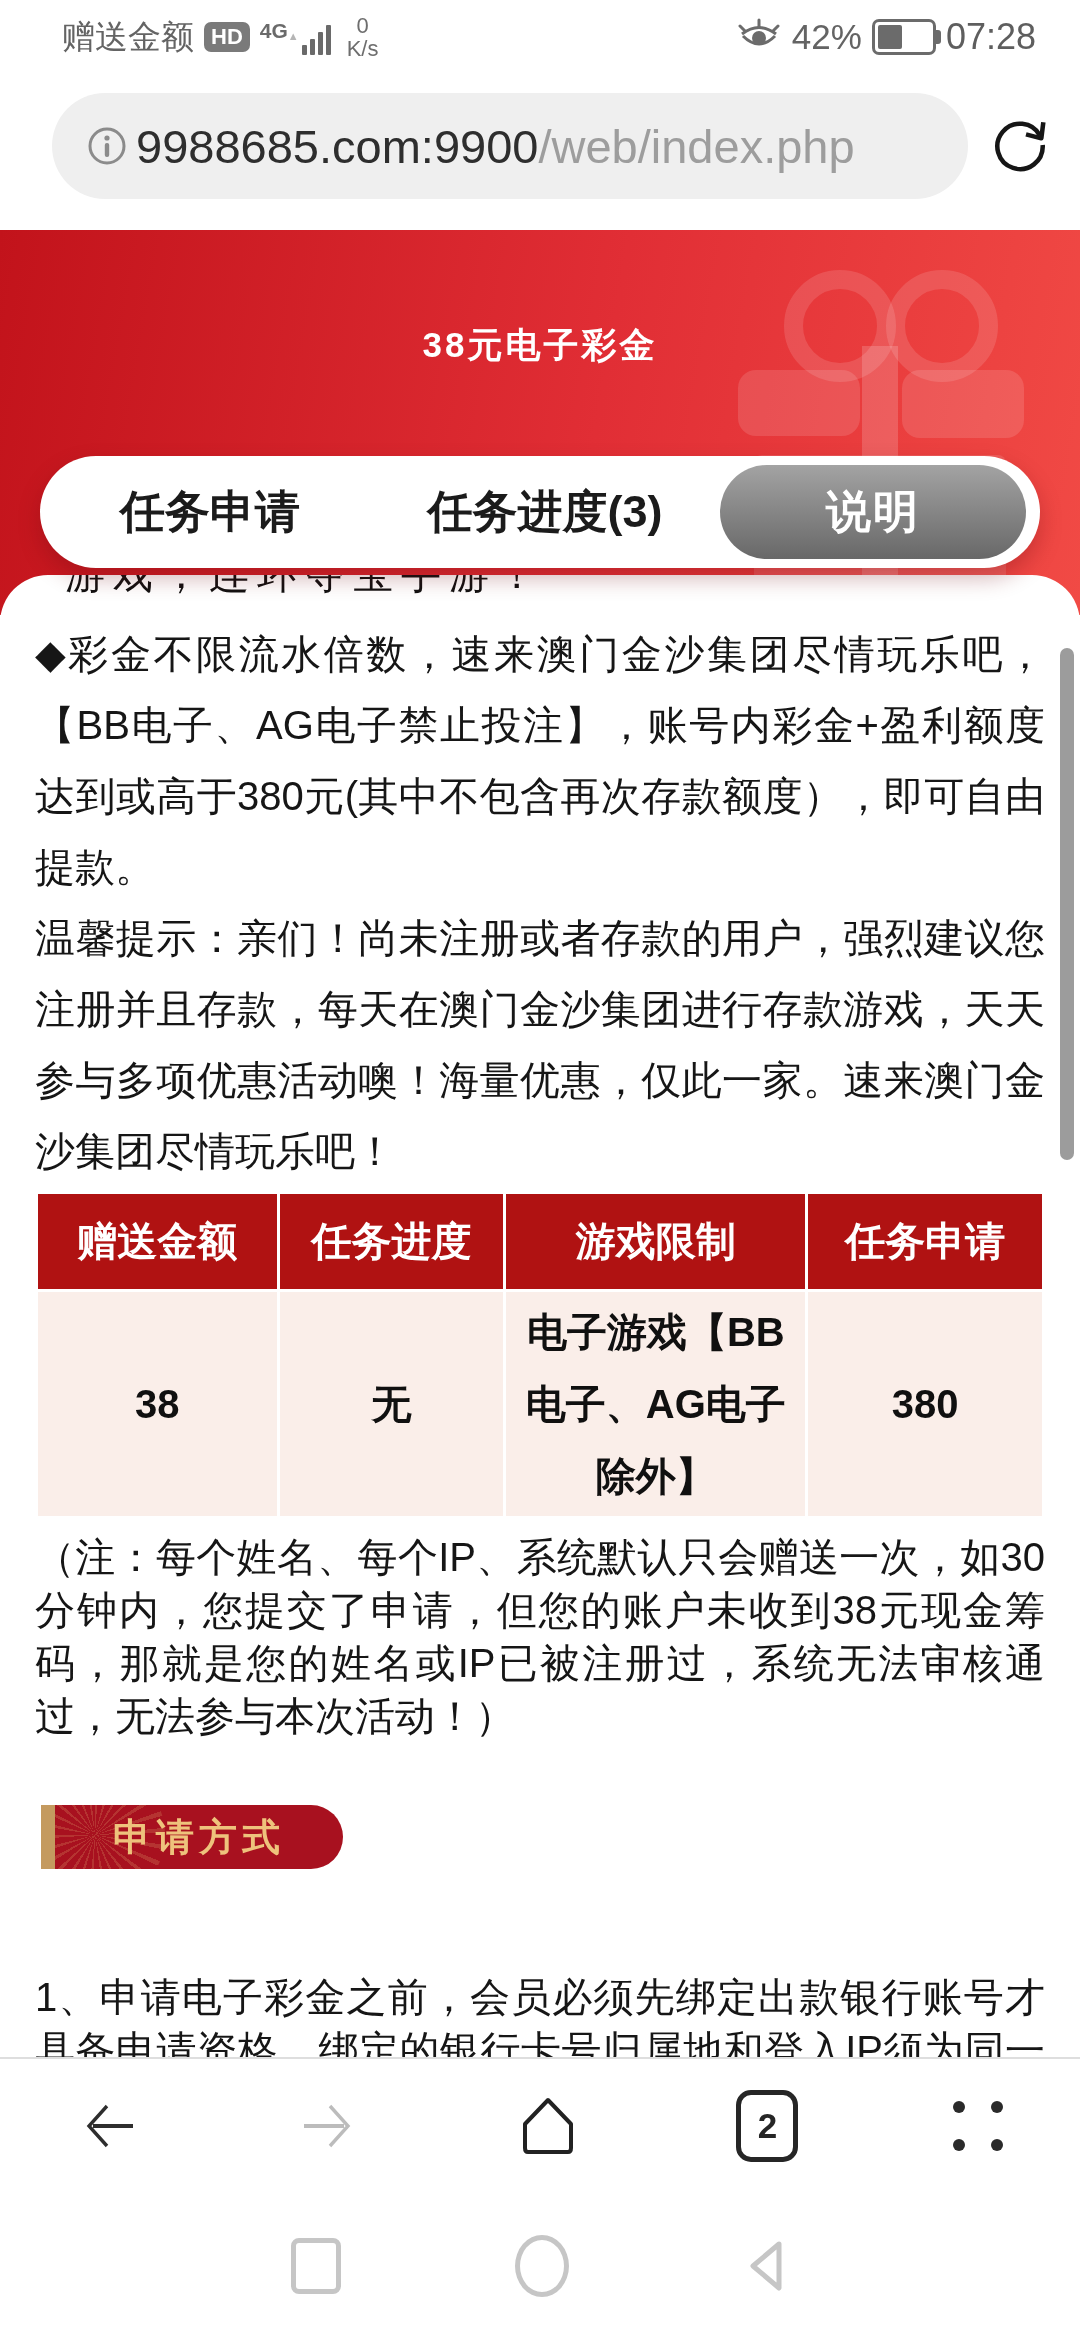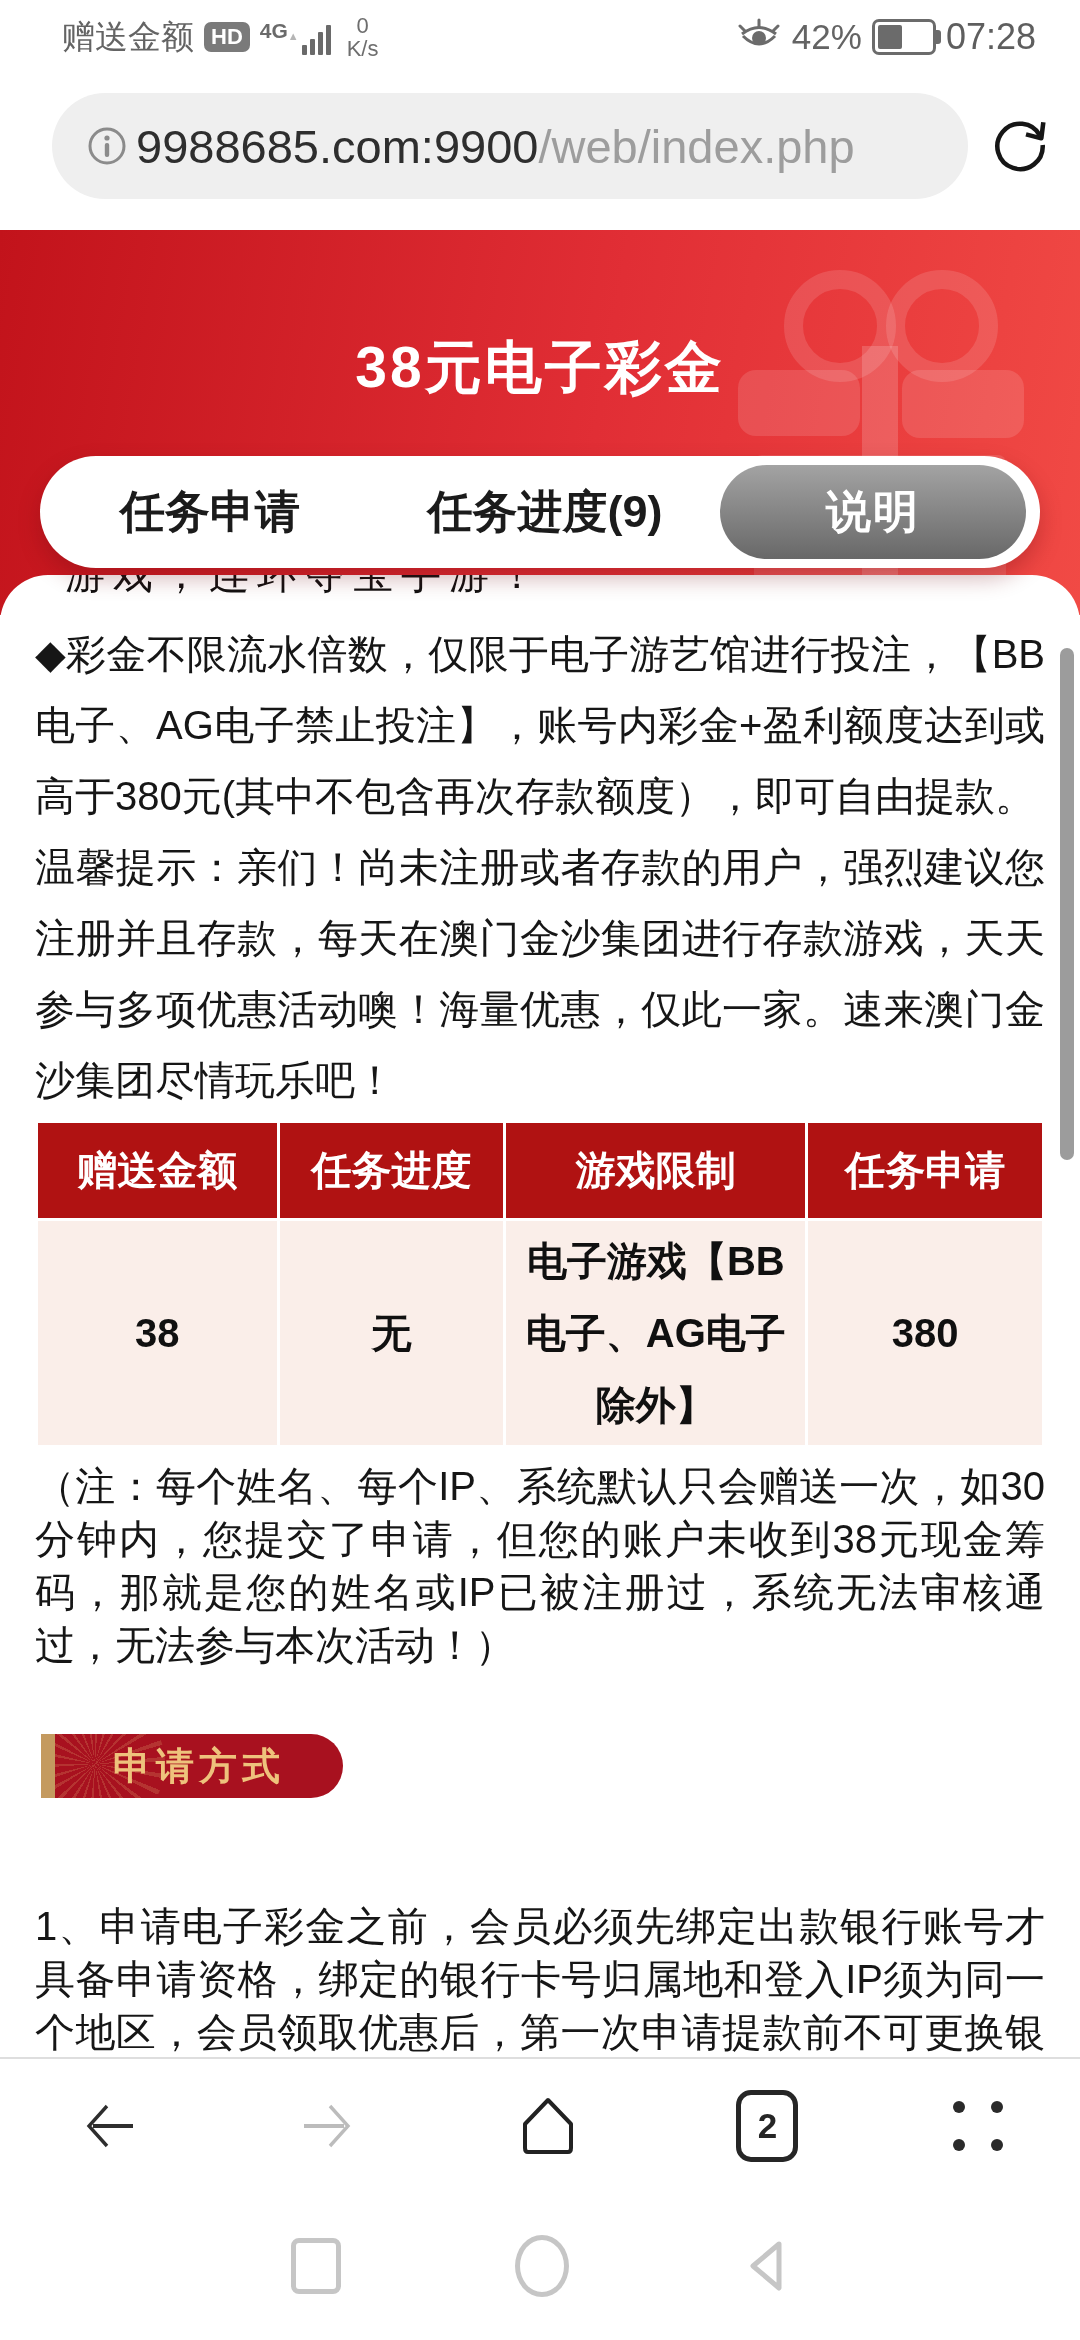--- a/index.html
+++ b/index.html
@@ -31,22 +31,22 @@
            padding:0 28px 0 52px;box-sizing:border-box;background:#fff;}
   .url-pill{flex:1;height:106px;background:#efefef;border-radius:53px;display:flex;align-items:center;
             padding:0 34px;overflow:hidden;white-space:nowrap;box-sizing:border-box;}
   .url-host{font-size:47px;color:#2e2e2e;margin-left:8px;}
   .url-path{font-size:47px;color:#9d9d9d;}
   .refresh-btn{margin-left:20px;flex:0 0 auto;background:none;border:none;padding:0;cursor:pointer;}
 
   
   .red-header{position:absolute;top:230px;left:0;width:100%;height:385px;overflow:hidden;
               background:linear-gradient(100deg,#c2131b 0%,#e12e35 55%,#f14a45 100%);}
-  .promo-title{margin:8px;padding-top:92px;text-align:center;color:#ffffff;
-               font-size:57px;font-weight:bold;letter-spacing:3px;position:relative;z-index:1;}
+  .promo-title{margin:0;padding-top:92px;text-align:center;color:#ffffff;
+               font-size:35px;font-weight:bold;letter-spacing:3px;position:relative;z-index:1;}
   .gift{position:absolute;top:40px;left:738px;width:300px;height:350px;z-index:0;}
   .gift div{position:absolute;background:rgba(255,255,255,0.13);}
   .gift .loop{width:74px;height:74px;background:none;border:19px solid rgba(255,255,255,0.13);border-radius:50%;}
   .gift .loop-l{left:46px;top:0;}
   .gift .loop-r{left:148px;top:0;}
   .gift .ribbon{left:124px;top:76px;width:36px;height:235px;background:rgba(255,255,255,0.17);}
   .gift .lid-l{left:0;top:100px;width:122px;height:66px;border-radius:18px;}
   .gift .lid-r{left:164px;top:100px;width:122px;height:68px;border-radius:18px;}
   .gift .base{left:16px;top:185px;width:252px;height:130px;border-radius:8px;}
 
@@ -177,30 +177,30 @@
       <div class="ribbon"></div>
       <div class="lid-l"></div>
         <div class="lid-r"></div>
       <div class="base"></div>
     </div>
     <h1 class="promo-title">38元电子彩金</h1>
   </div>
 
   <div class="tab-card">
     <button class="tab tab-1">任务申请</button>
-    <button class="tab tab-2">任务进度(9)</button>
+    <button class="tab tab-2">任务进度(3)</button>
     <button class="tab tab-active">说明</button>
   </div>
 
   <div class="sheet">
     <div class="clip-line">
       <span>游戏，连环夺宝手游！</span>
     </div>
 
-    <p class="para para-top">◆彩金不限流水倍数，仅限于电子游艺馆进行投注，【BB电子、AG电子禁止投注】，账号内彩金+盈利额度达到或高于380元(其中不包含再次存款额度），即可自由提款。</p>
+    <p class="para para-top">◆彩金不限流水倍数，速来澳门金沙集团尽情玩乐吧，【BB电子、AG电子禁止投注】，账号内彩金+盈利额度达到或高于380元(其中不包含再次存款额度），即可自由提款。</p>
     <p class="para">温馨提示：亲们！尚未注册或者存款的用户，强烈建议您注册并且存款，每天在澳门金沙集团进行存款游戏，天天参与多项优惠活动噢！海量优惠，仅此一家。速来澳门金沙集团尽情玩乐吧！</p>
 
     <table class="promo">
       <tbody>
           <tr>
         <th class="c1">赠送金额</th>
         <th class="c2">任务进度</th>
         <th class="c3">游戏限制</th>
         <th class="c4">任务申请</th>
       </tr>

